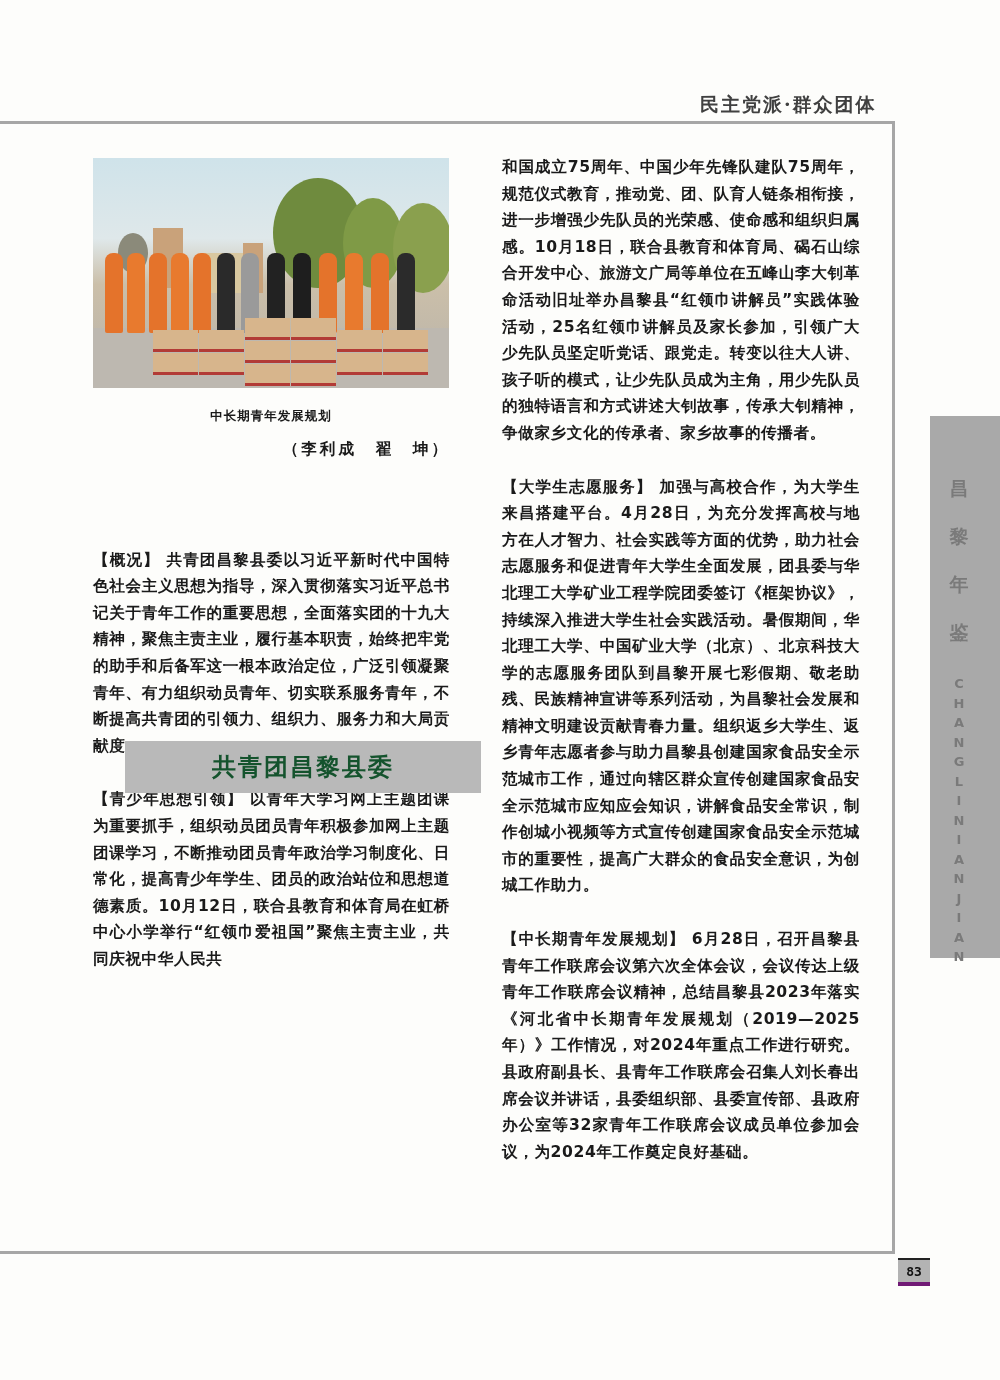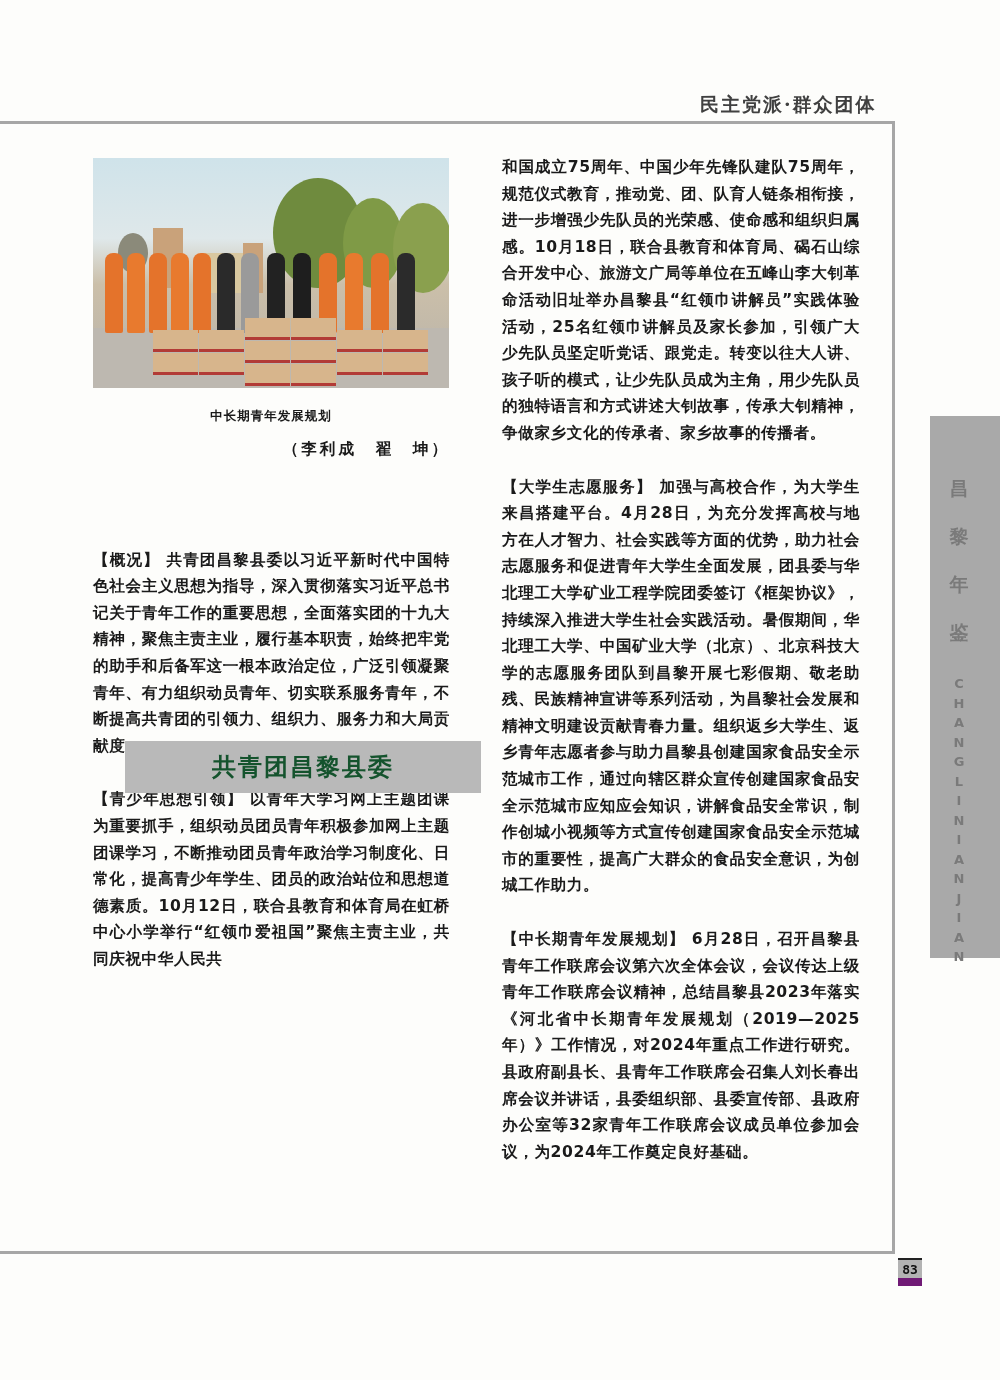--- a/index.html
+++ b/index.html
@@ -43,22 +43,22 @@
     .byline { text-align: right; font-family: "DejaVu Serif", serif; letter-spacing: 3px; }
 
     .side-tab { position: absolute; left: 930px; top: 416px; width: 70px; height: 542px;
       background: #a9a9a9; }
     .side-tab .cn { position: absolute; left: 0; width: 58px; text-align: center;
       font-size: 19px; font-weight: bold; color: #7a7a7a; font-family: "DejaVu Serif", serif; }
     .side-tab .en { position: absolute; left: 0; top: 258px; width: 58px; text-align: center;
       font-size: 13px; font-weight: bold; color: #7a7a7a; line-height: 19.5px; }
     .side-tab .en span { display: block; }
 
-    .page-num { position: absolute; left: 898px; top: 1258px; width: 24px; height: 28px;
-      background: #b3b3b3; border-top: 2px solid #222; border-bottom: 8px solid #701a75; box-sizing: border-box;
+    .page-num { position: absolute; left: 898px; top: 1258px; width: 32px; height: 28px;
+      background: #b3b3b3; border-top: 2px solid #222; border-bottom: 4px solid #701a75; box-sizing: border-box;
       display: flex; align-items: center; justify-content: center; font-size: 13px; font-weight: bold;
       color: #111; font-family: "DejaVu Sans Mono", monospace; }
   </style>
 </head>
 <body>
 
 <div class="running-head">民主党派·群众团体</div>
 
 <div class="frame"></div>
 

